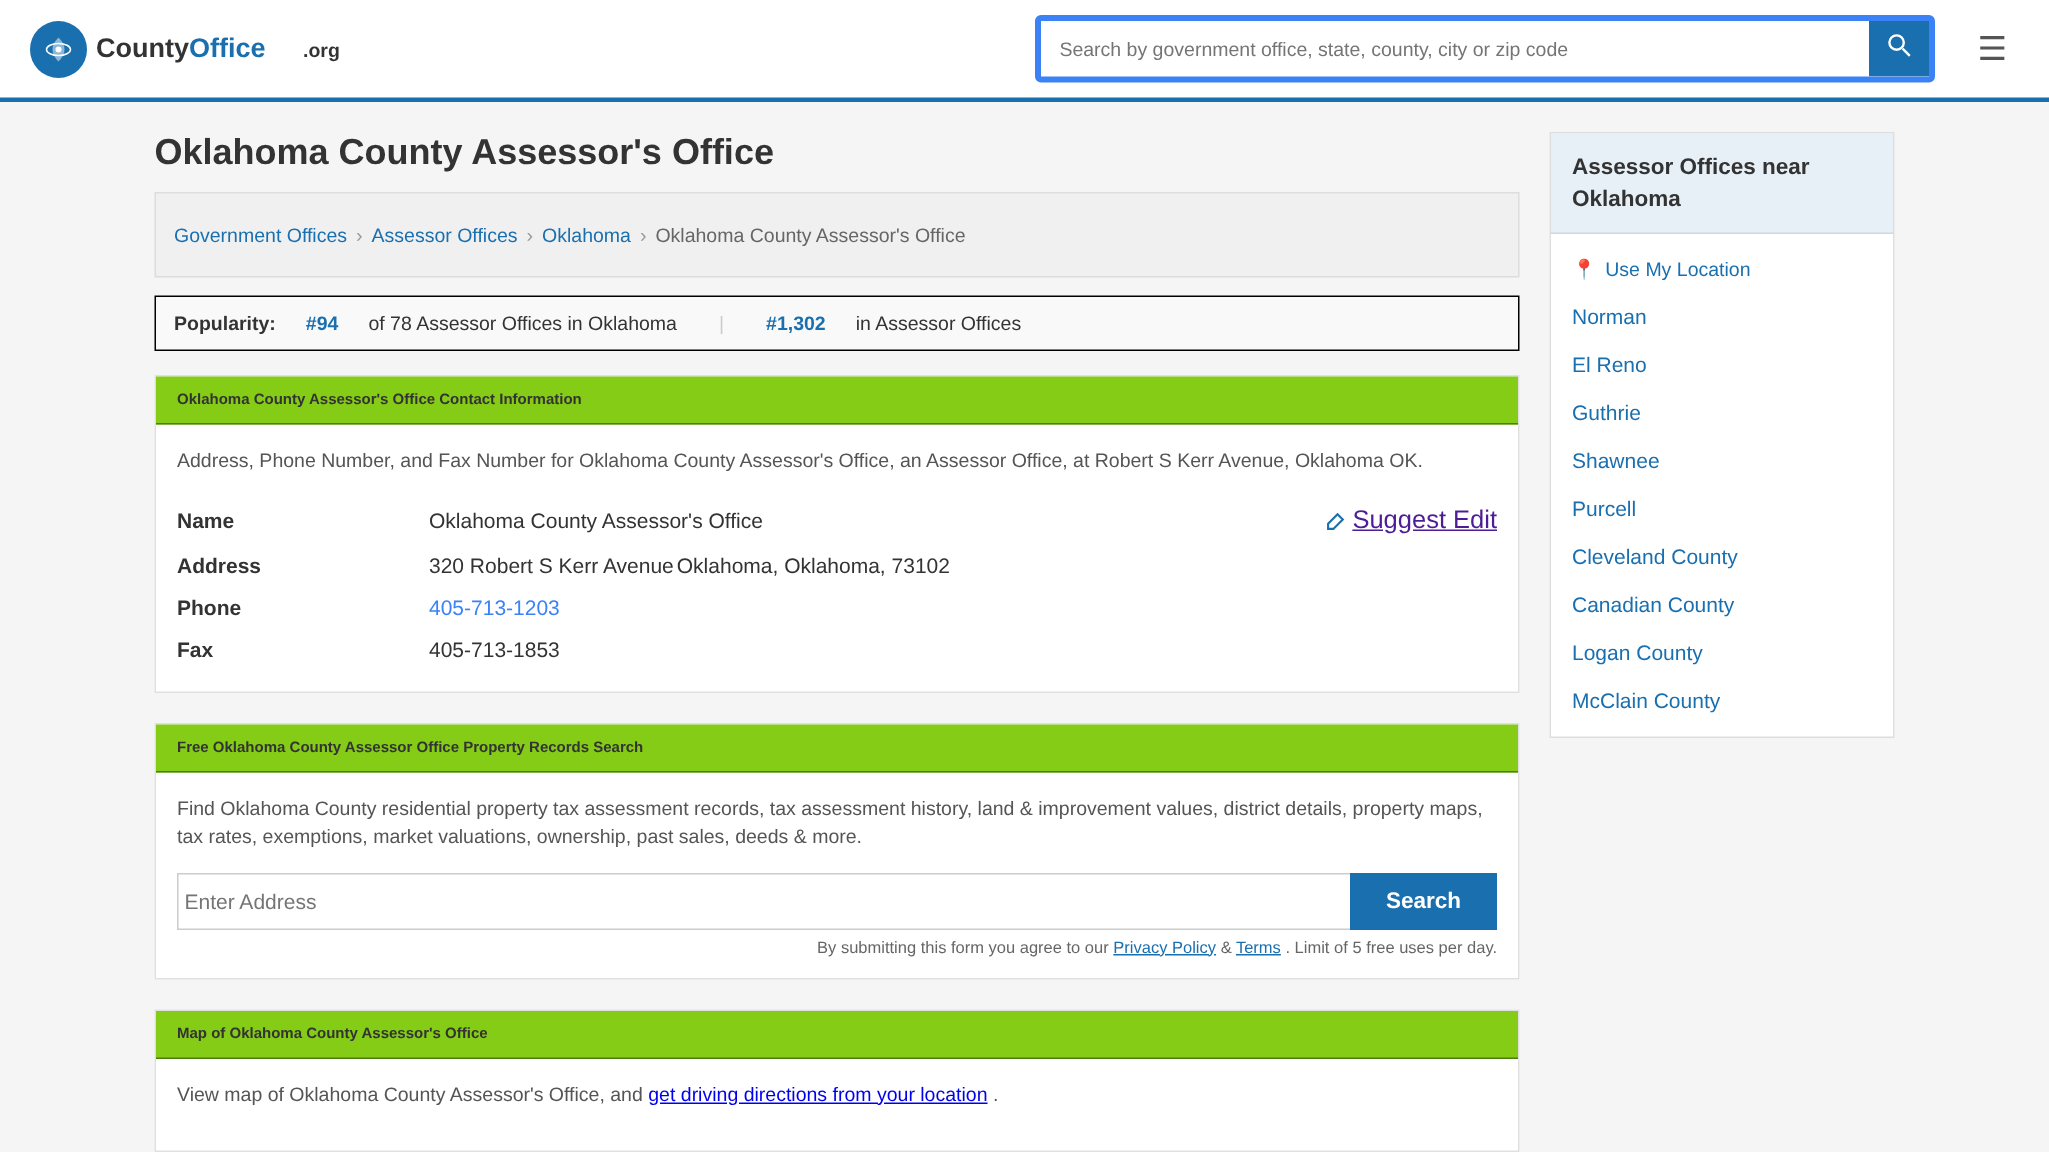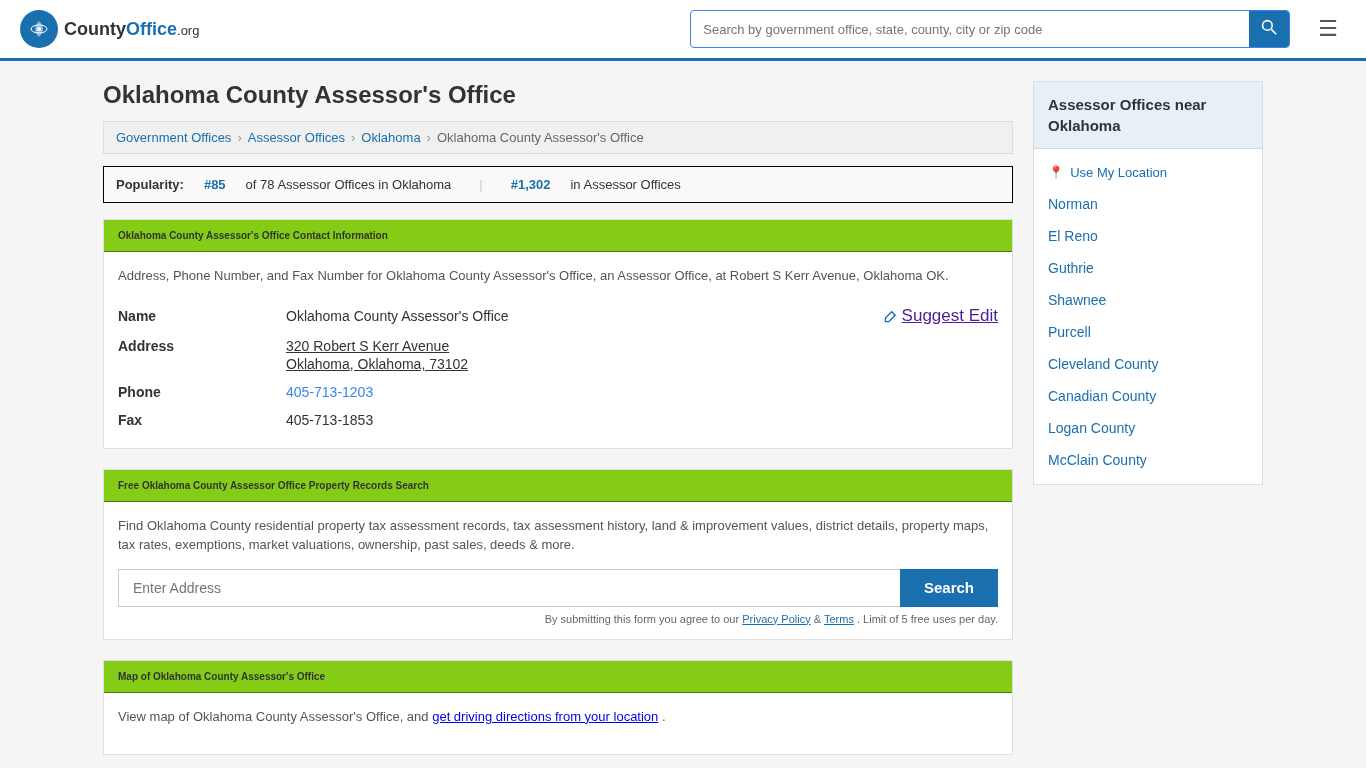--- a/index.html
+++ b/index.html
@@ -36,21 +36,21 @@
       font-size: 18px;
       color: #333;
       font-weight: bold;
     }
     .logo-text span { color: #1a6faf; }
     .search-bar {
       flex: 1;
       max-width: 600px;
       display: flex;
       align-items: center;
-      border: 1px solid #3b82f6;
+      border: 4px solid #3b82f6;
       border-radius: 4px;
       overflow: hidden;
       margin-left: auto;
     }
     .search-bar input {
       flex: 1;
       padding: 8px 12px;
       border: none;
       outline: none;
       font-size: 13px;
@@ -98,21 +98,21 @@
     }
 
     
     .breadcrumb {
       display: flex;
       align-items: center;
       gap: 6px;
       font-size: 13px;
       color: #666;
       background: #f0f0f0;
-      padding: 8px 12px;
+      padding: 20px 12px;
       border: 1px solid #ddd;
       margin-bottom: 12px;
     }
     .breadcrumb a { color: #1a6faf; text-decoration: none; }
     .breadcrumb .separator { color: #999; }
 
     
     .popularity-bar {
       background: #f9f9f9;
       border: 1px solid #000000;
@@ -178,31 +178,31 @@
       gap: 4px;
       white-space: nowrap;
     }
     .contact-name-row {
       display: flex;
       align-items: center;
       width: 100%;
     }
 
     
-    .address-lines { display: flex; flex-direction: column; gap: 2px; text-decoration: underline; }
+    .address-lines { display: flex; flex-direction: row; gap: 2px; }
 
     
     .address-search {
       display: flex;
       gap: 0;
       margin-top: 12px;
     }
     .address-search input {
       flex: 1;
-      padding: 10px 14px;
+      padding: 10px 4px;
       border: 1px solid #ccc;
       border-right: none;
       font-size: 14px;
       outline: none;
       color: #999;
     }
     .address-search button {
       background: #1a6faf;
       color: white;
       border: none;
@@ -270,21 +270,21 @@
   <a class="logo-area" href="#">
     <div class="logo-icon">
       <svg width="24" height="24" viewBox="0 0 24 24" fill="none">
         <circle cx="12" cy="12" r="10" fill="#1a6faf"></circle>
         <path d="M12 4 Q8 8 8 12 Q8 16 12 20 Q16 16 16 12 Q16 8 12 4Z" fill="white" opacity="0.5"></path>
         <ellipse cx="12" cy="12" rx="8" ry="4" fill="none" stroke="white" stroke-width="1"></ellipse>
         <circle cx="12" cy="12" r="2" fill="white"></circle>
       </svg>
     </div>
     <span class="logo-text">
-      County<span>Office</span><small style="font-weight:normal;font-size:13px;">.org</small>
+      County<span>Office</span><small style="font-weight:bold;font-size:13px;padding-left:25px;">.org</small>
     </span>
   </a>
 
   <div class="search-bar">
     <input type="text" placeholder="Search by government office, state, county, city or zip code" style="">
     <button>
       <svg width="16" height="16" viewBox="0 0 20 20" fill="white">
         <circle cx="8" cy="8" r="6" stroke="white" stroke-width="2" fill="none"></circle>
         <line x1="13" y1="13" x2="19" y2="19" stroke="white" stroke-width="2"></line>
       </svg>
@@ -307,21 +307,21 @@
       <span class="separator">›</span>
       <a href="#">Assessor Offices</a>
       <span class="separator">›</span>
       <a href="#">Oklahoma</a>
       <span class="separator">›</span>
       <span>Oklahoma County Assessor's Office</span>
     </div>
 
     <div class="popularity-bar">
       <strong>Popularity:</strong>
-      <span class="popularity-blue">#85</span>
+      <span class="popularity-blue">#94</span>
       <span>of 78 Assessor Offices in Oklahoma</span>
       <span class="sep">|</span>
       <span class="popularity-blue">#1,302</span>
       <span>in Assessor Offices</span>
     </div>
 
     <div class="section">
       <div class="section-header">Oklahoma County Assessor's Office Contact Information</div>
       <div class="section-body">
         <p class="section-desc">Address, Phone Number, and Fax Number for Oklahoma County Assessor's Office, an Assessor Office, at Robert S Kerr Avenue, Oklahoma OK.</p>

